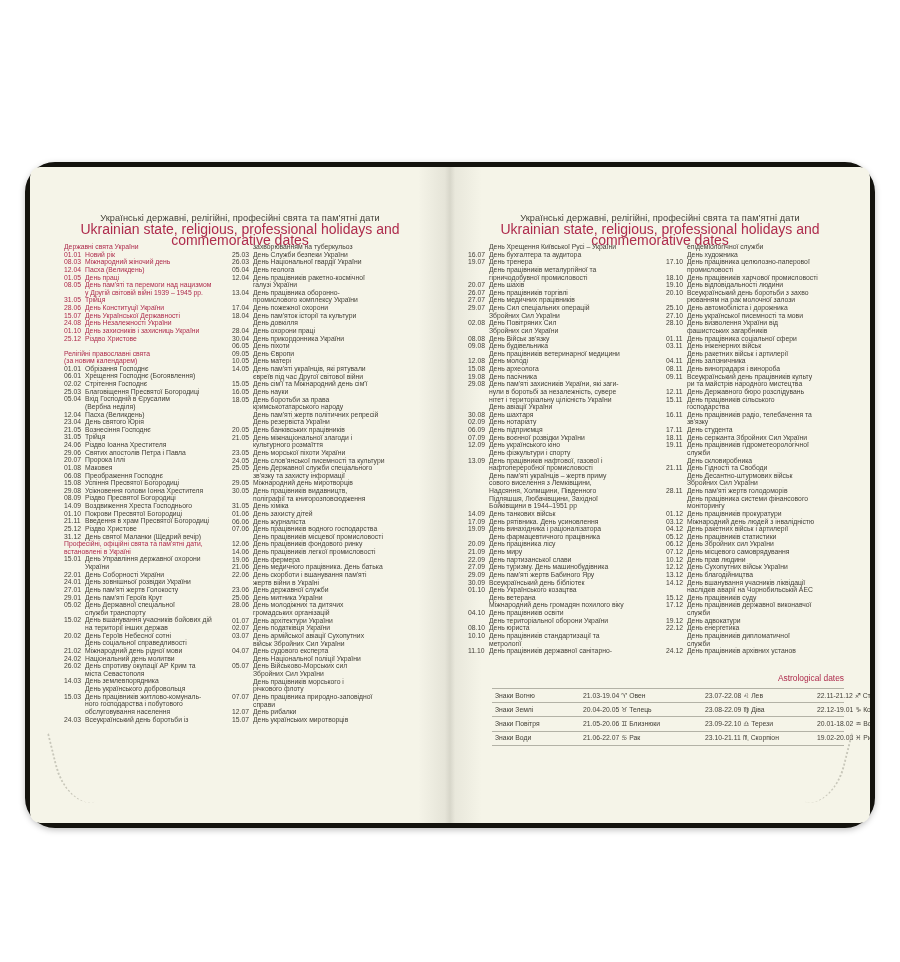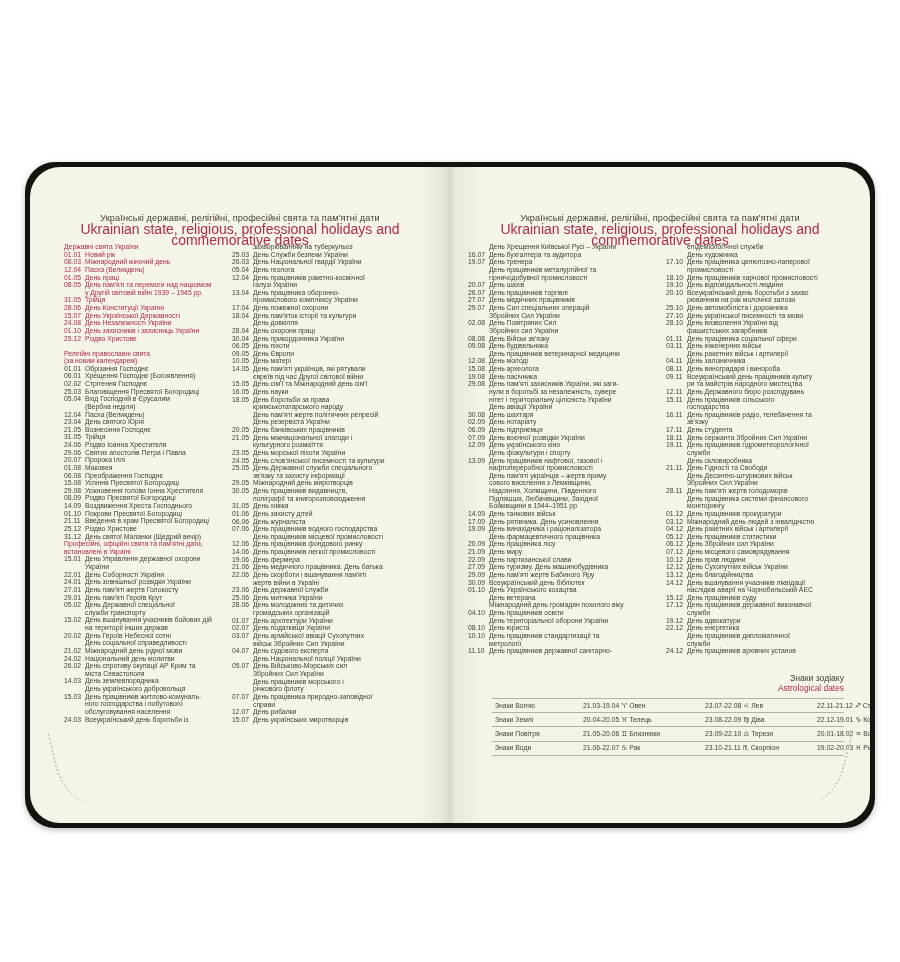--- a/index.html
+++ b/index.html
@@ -10,21 +10,21 @@
     --rule:#b3b2a6;
   }
   *{margin:0;padding:0;box-sizing:border-box;}
   html,body{width:900px;height:962px;background:#ffffff;overflow:hidden;
     font-family:"Liberation Sans","DejaVu Sans",sans-serif;}
   .scene{position:relative;width:900px;height:962px;background:#ffffff;}
   .book{position:absolute;left:25px;top:162px;width:850px;height:666px;
     background:var(--cover);border-radius:30px;padding:5px;
     box-shadow:0 2px 6px rgba(0,0,0,.25);}
   .pages{position:relative;width:100%;height:100%;background:var(--paper);
-    border-radius:30px;overflow:hidden;display:flex;}
+    border-radius:10px;overflow:hidden;display:flex;}
   .spine{position:absolute;left:50%;top:0;bottom:0;width:64px;transform:translateX(-50%);
     background:linear-gradient(90deg,rgba(70,68,55,0) 0%,rgba(70,68,55,.09) 42%,
       rgba(70,68,55,.17) 50%,rgba(70,68,55,.07) 58%,rgba(70,68,55,0) 100%);
     pointer-events:none;}
   .page{position:relative;width:50%;height:100%;}
   .pg-head{position:absolute;top:46px;left:0;right:0;text-align:center;}
   .t-uk{font-size:9.2px;line-height:11px;color:var(--ink);letter-spacing:.1px;}
   .t-en{font-size:14px;line-height:11px;color:var(--red);}
   .col{position:absolute;top:76px;font-size:6.8px;line-height:7.62px;color:var(--ink);}
   .col .line{white-space:nowrap;}
@@ -306,21 +306,20 @@
             <div class="line"><span class="d">17.12</span><span class="t">День працівників державної виконавчої</span></div>
             <div class="line cont"><span class="t">служби</span></div>
             <div class="line"><span class="d">19.12</span><span class="t">День адвокатури</span></div>
             <div class="line"><span class="d">22.12</span><span class="t">День енергетика</span></div>
             <div class="line cont"><span class="t">День працівників дипломатичної</span></div>
             <div class="line cont"><span class="t">служби</span></div>
             <div class="line"><span class="d">24.12</span><span class="t">День працівників архівних установ</span></div>
           </div>
 
         <div class="zodiac">
-          <div class="z-uk">Знаки зодіаку</div>
           <div class="z-en">Astrological dates</div>
           <div class="z-table" id="zodiac-table">
               <div class="zrow">
                 <div class="zcell">Знаки Вогню</div>
                 <div class="zcell">21.03-19.04 ♈ Овен</div>
                 <div class="zcell">23.07-22.08 ♌ Лев</div>
                 <div class="zcell">22.11-21.12 ♐ Стрілець</div>
               </div>
               <div class="zrow">
                 <div class="zcell">Знаки Землі</div>

